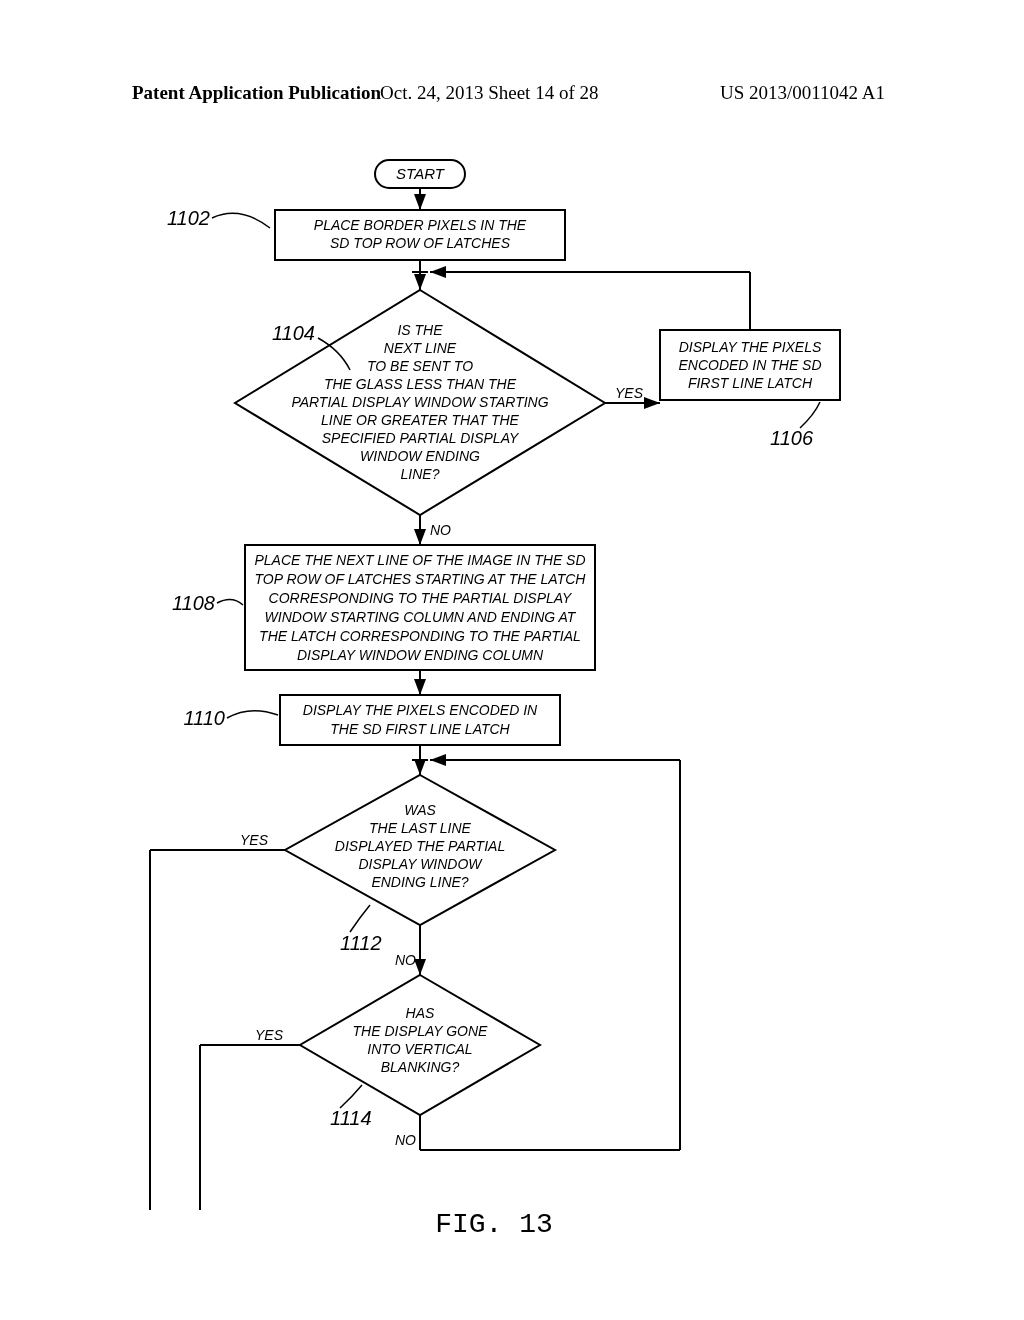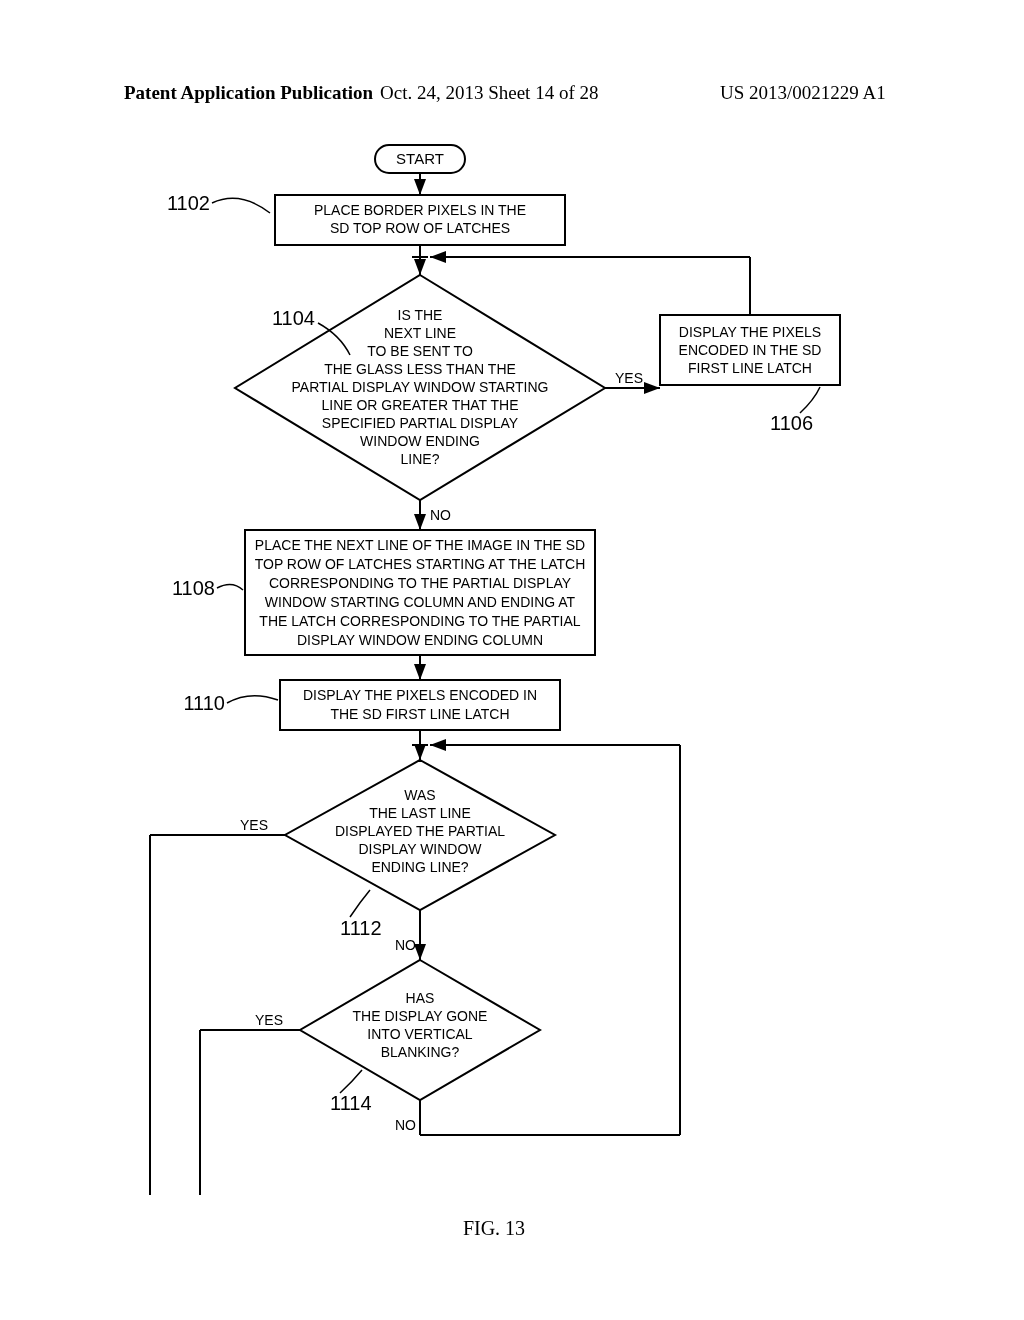--- a/index.html
+++ b/index.html
@@ -13,54 +13,56 @@
     position: relative;
   }
   .header {
     position: absolute;
     top: 82px;
     left: 0;
     width: 1024px;
     display: flex;
     font-size: 19px;
   }
-  .header-left { position:absolute; left:124px; font-weight:bold;}
+  .header-left { position:absolute; left:132px; font-weight:bold;}
   .header-mid { position:absolute; left:380px; }
   .header-right { position:absolute; left:720px; }
   .svg-container {
     position: absolute;
-    top: 135px;
+    top: 150px;
     left: 0;
     width: 1024px;
     height: 1100px;
+    font-style: italic;
   }
   .fig-label {
     position: absolute;
     bottom: 80px;
     left: 0;
     width: 988px;
     text-align: center;
-    font-size: 20px;
+    font-size: 28px;
+    font-family: Liberation Mono, monospace;
   }
   svg { display:block; }
   .box-text, .dia-text, .lbl-text, .ref-text {
     font-family: Arial, Helvetica, sans-serif;
     font-size: 14px;
     fill: #000;
   }
   .ref-text { font-size:20px; }
   .start-text { font-size:15px; }
 </style>
 </head>
 <body>
 
 <div class="header">
   <span class="header-left">Patent Application Publication</span>
   <span class="header-mid">Oct. 24, 2013  Sheet 14 of 28</span>
-  <span class="header-right">US 2013/0021229 A1</span>
+  <span class="header-right">US 2013/0011042 A1</span>
 </div>
 
 <div class="svg-container">
 <svg width="1024" height="1100" viewBox="0 0 1024 1100">
   <defs>
     <marker id="arrow" markerWidth="10" markerHeight="10" refX="8" refY="3" orient="auto" markerUnits="strokeWidth">
       <path d="M0,0 L8,3 L0,6 Z" fill="#000"></path>
     </marker>
   </defs>
 

